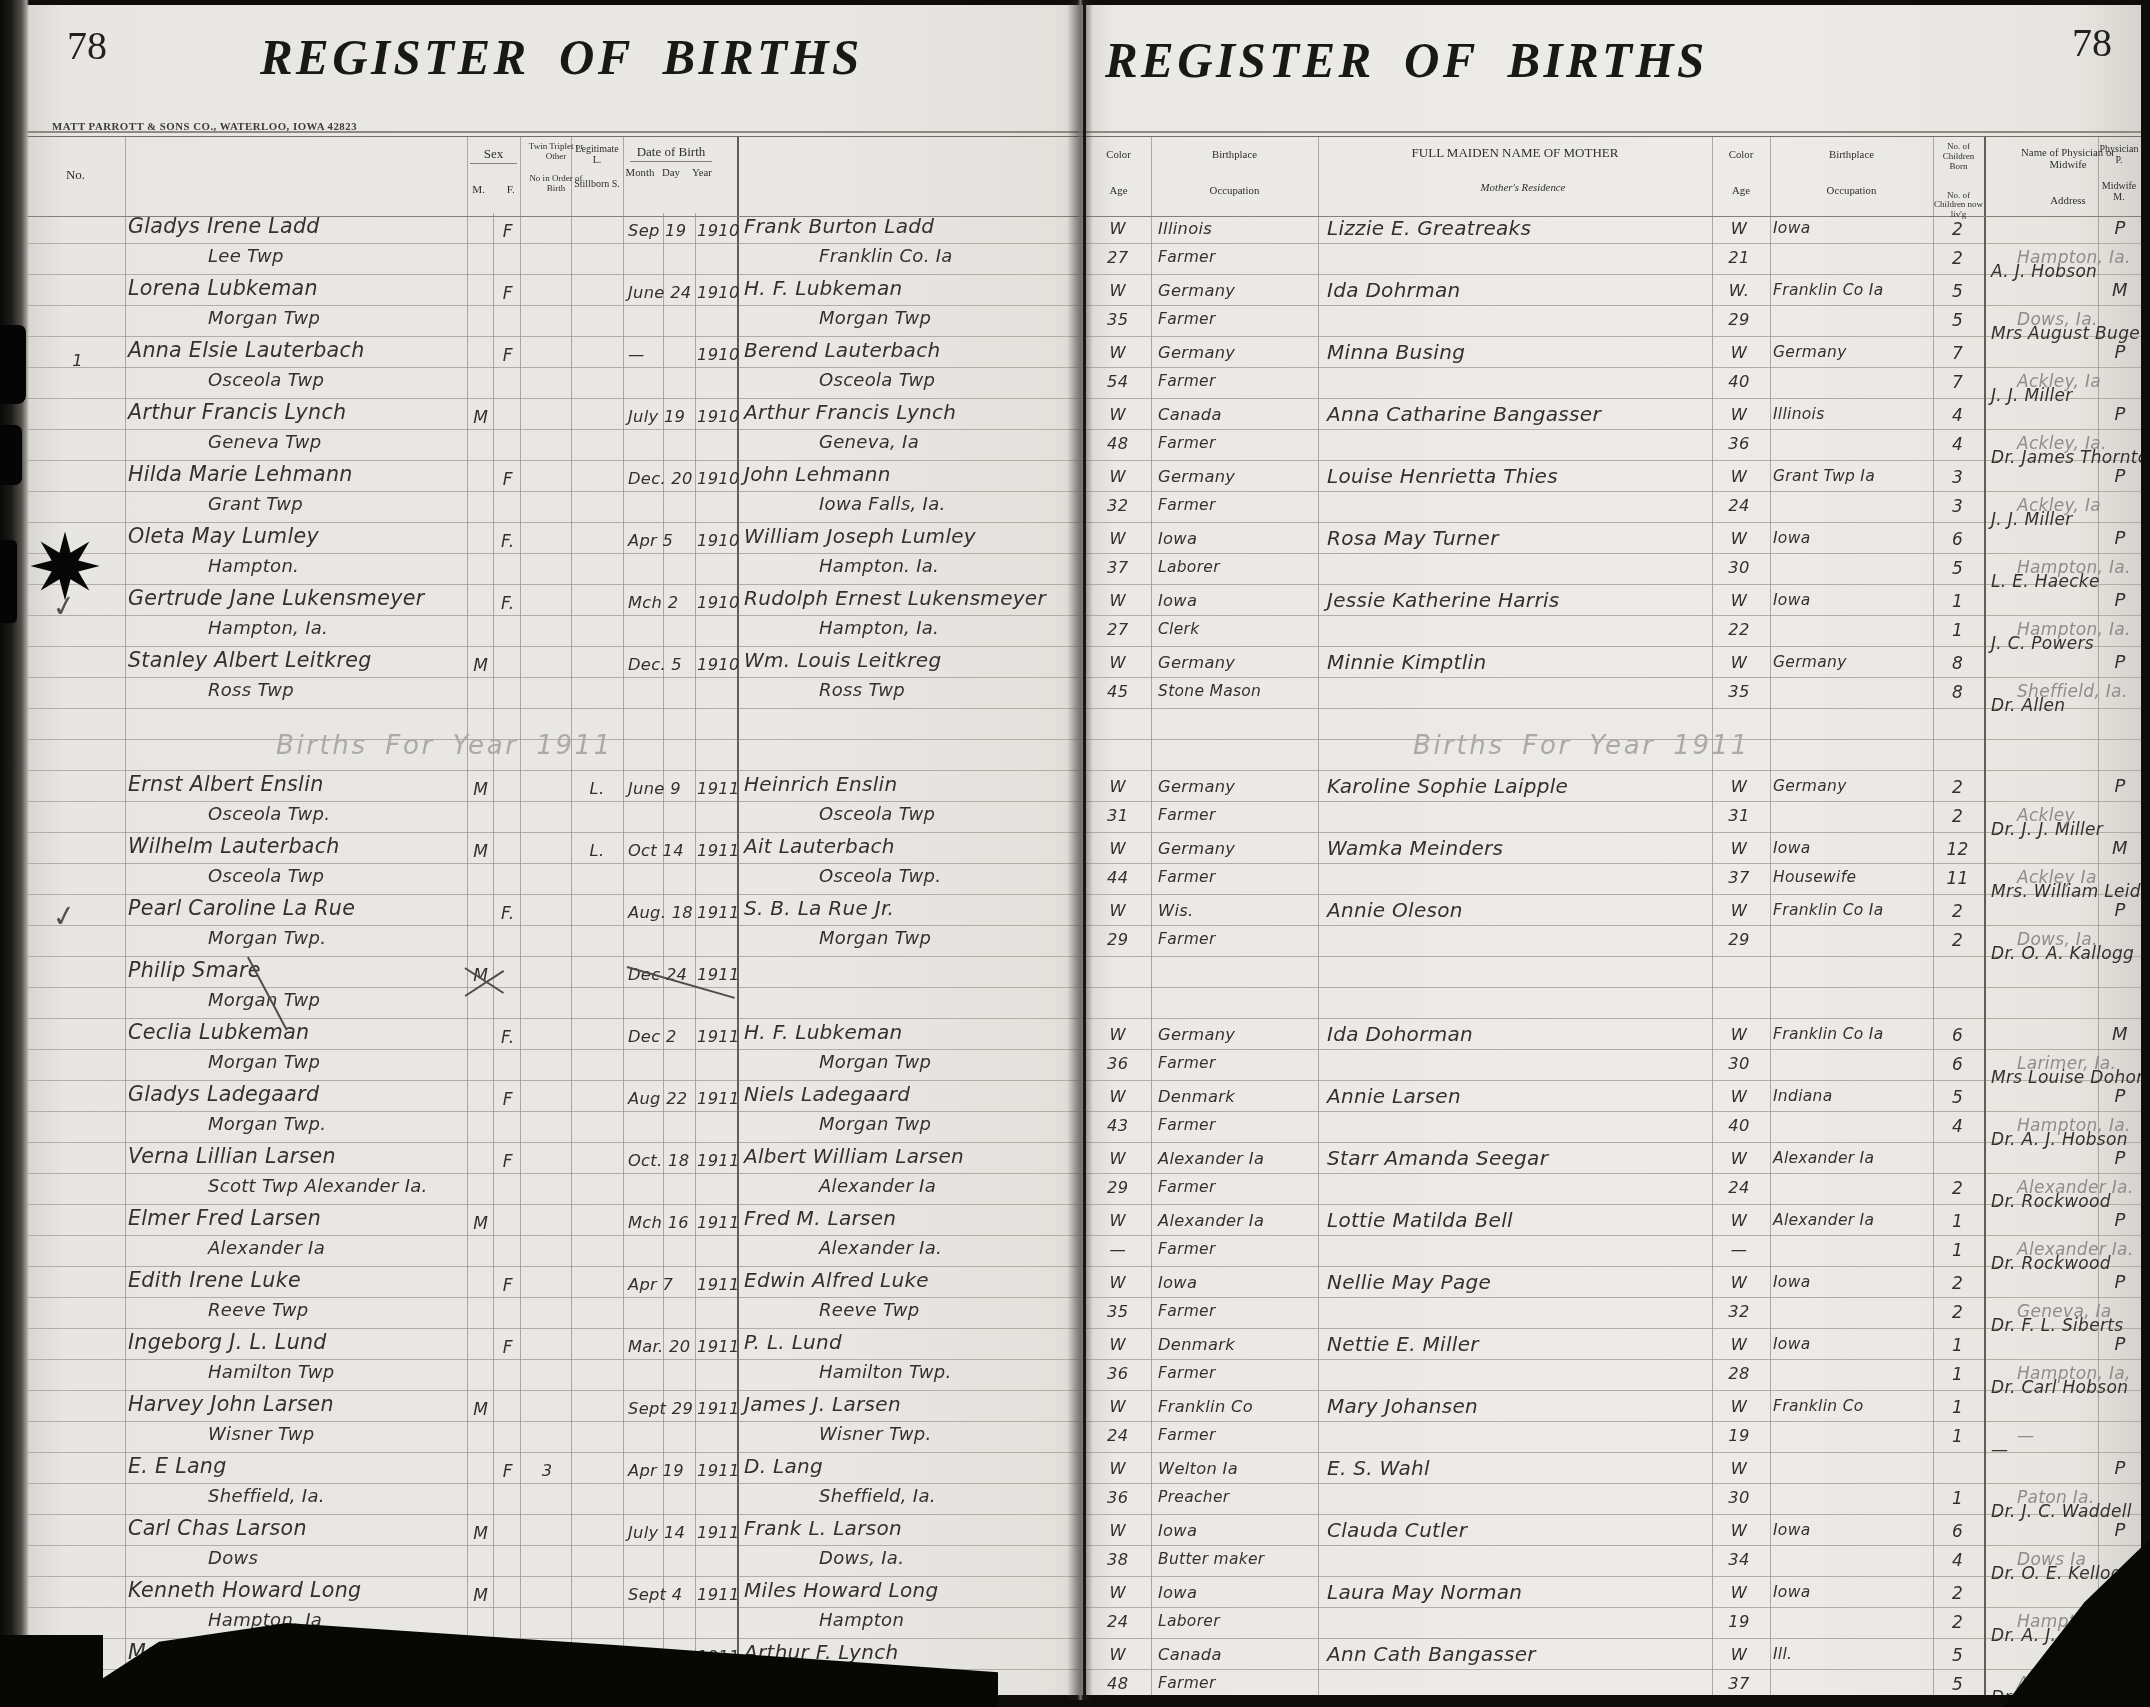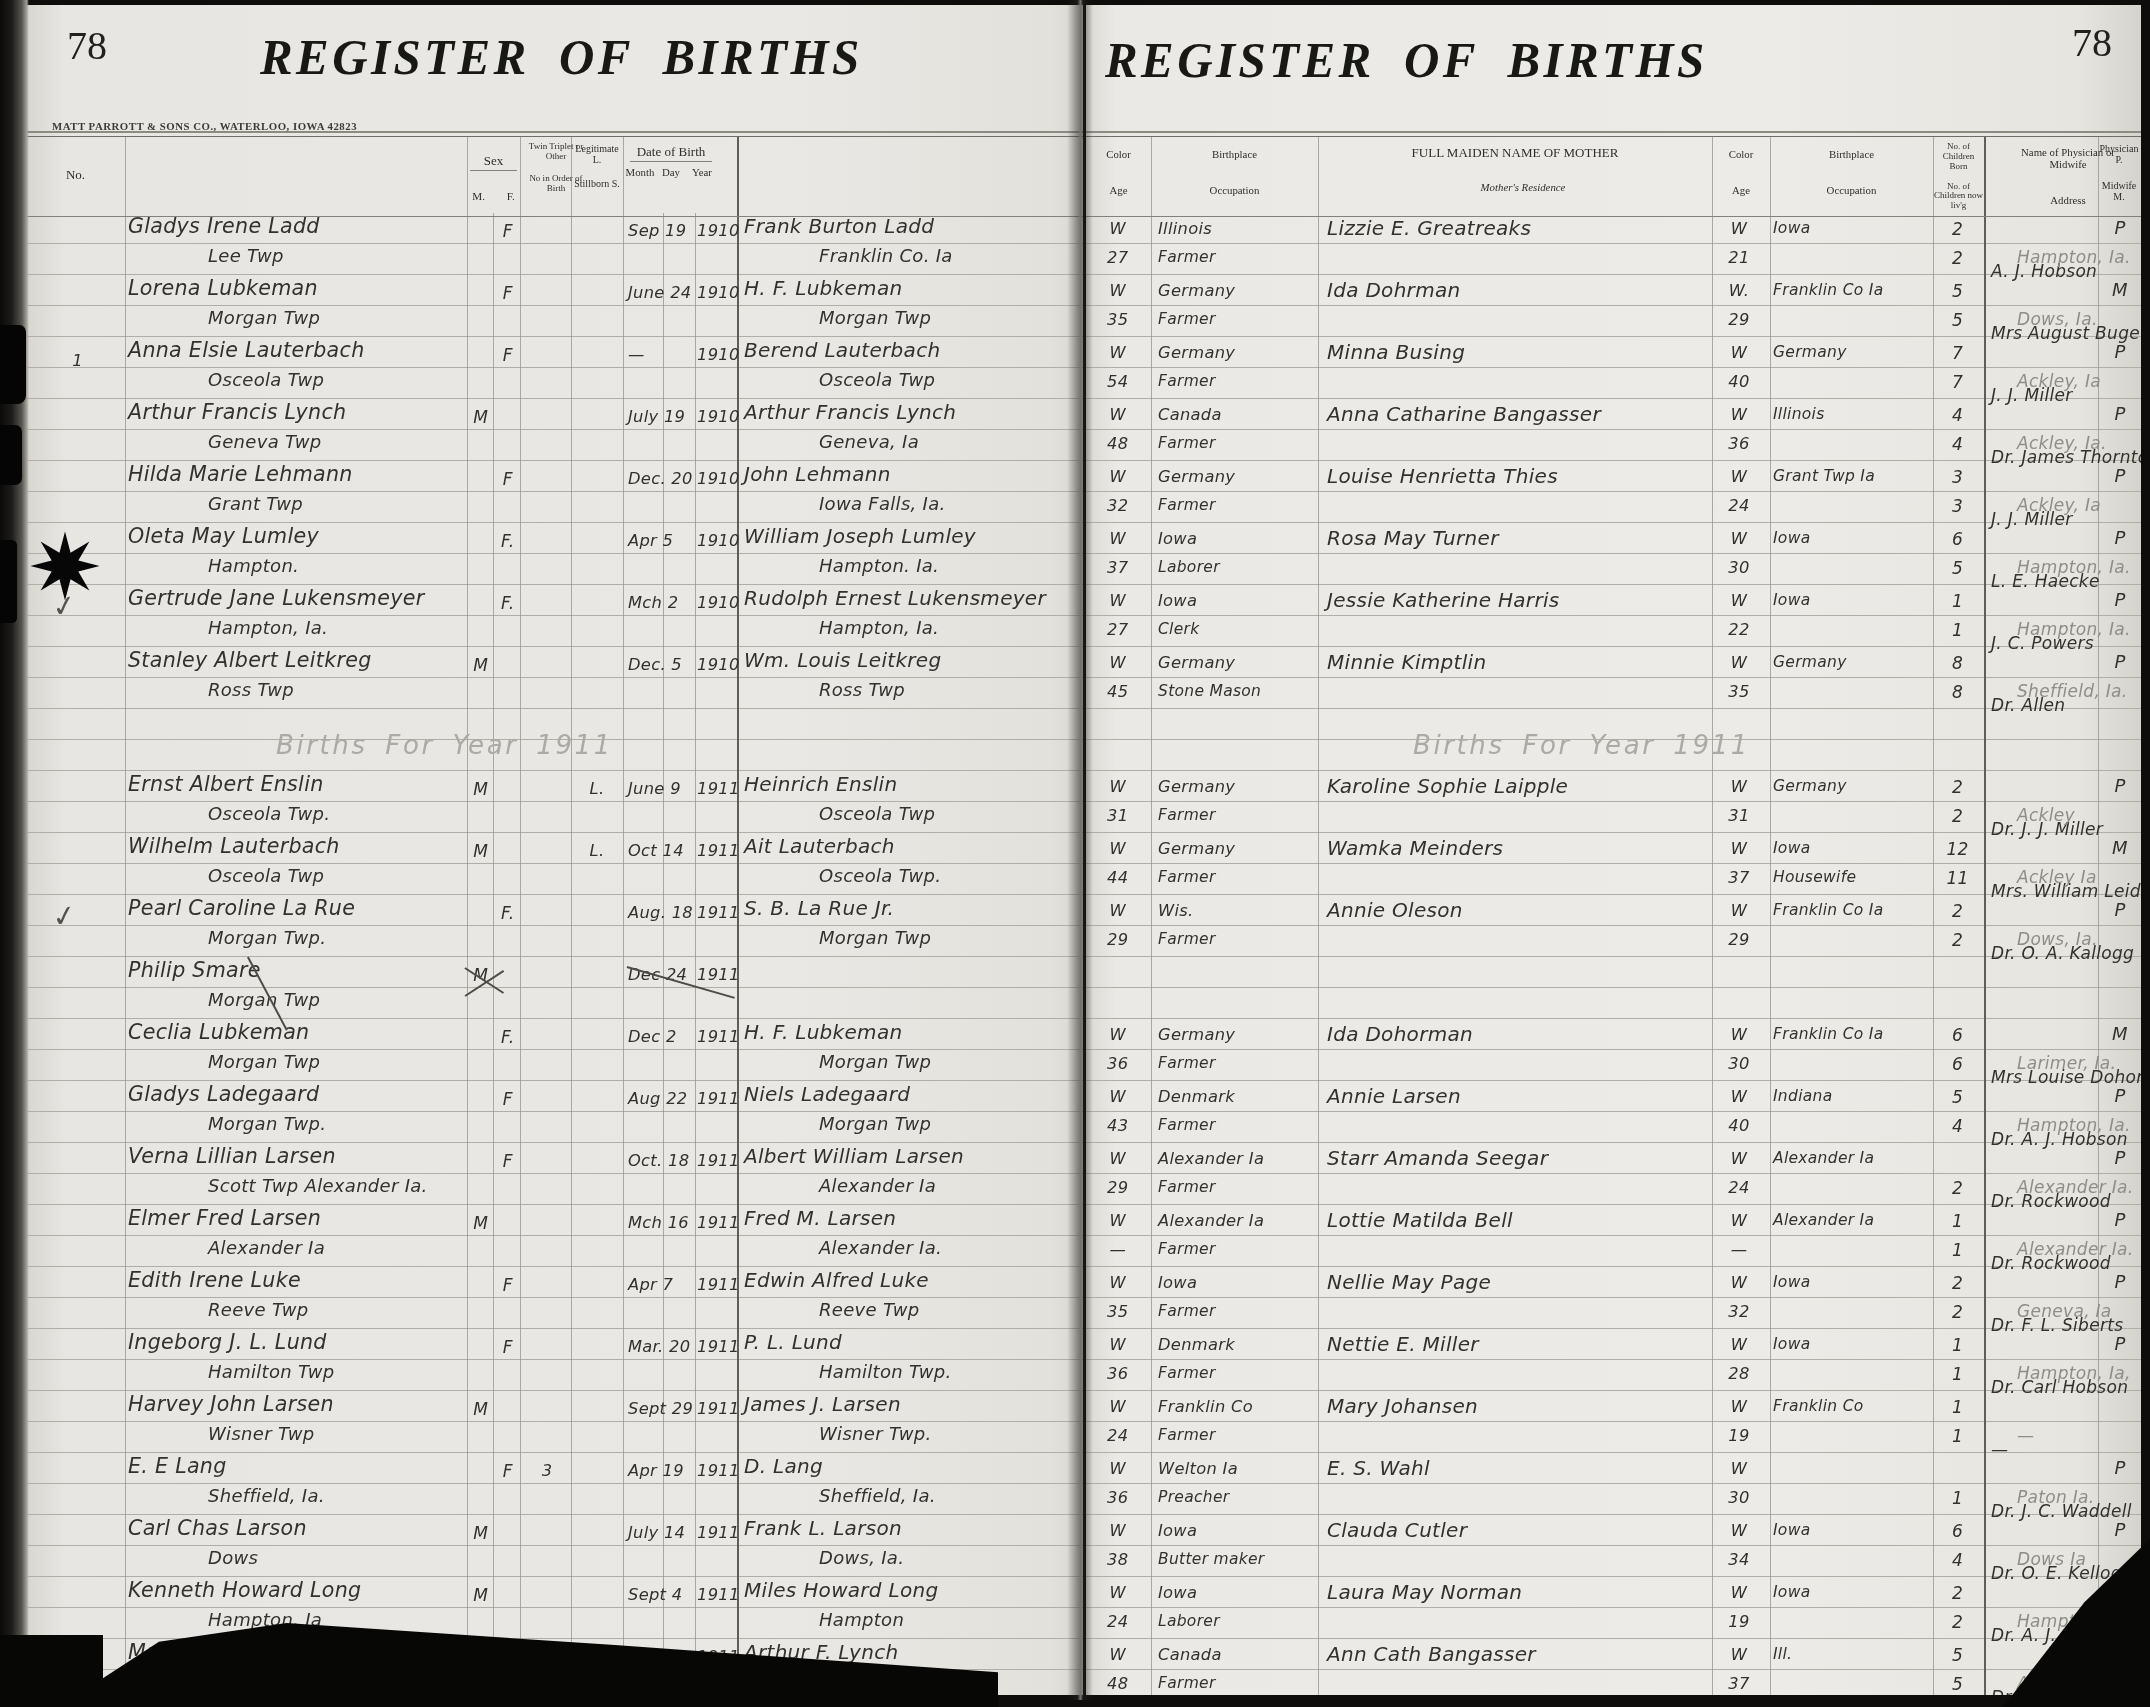--- a/index.html
+++ b/index.html
@@ -105,21 +105,21 @@
 
 <div class="page page-left">
   <div class="pagenum" style="left:41px;top:17px;">78</div>
   <div class="title" style="left:234px;top:22.4px;">REGISTER OF BIRTHS</div>
   <div class="imprint">MATT PARROTT &amp; SONS CO., WATERLOO, IOWA   42823</div>
   <div class="hdrline"></div>
 
   <div class="hdrband">
     <div class="hcell hc-top" style="left:0;width:99px;top:31px;">No.</div>
     <div class="hcell" style="left:441px;width:53px;top:0;">
-      <div class="hc-top" style="margin-top:17px;"><span class="hc-underline">Sex</span></div>
+      <div class="hc-top" style="margin-top:10px;"><span class="hc-underline">Sex</span></div>
       <div class="sexmf">
         <span>M.</span>
         <span>F.</span>
       </div>
     </div>
     <div class="hcell hc-tiny" style="left:494px;width:72px;top:5.2px;">
       <div>Twin Triplet or Other</div>
       <div style="margin-top:12px;">No in Order of Birth</div>
     </div>
     <div class="hcell hc-tiny" style="left:545px;width:52px;top:6.9px;font-size:10px;">
@@ -603,21 +603,21 @@
     <div class="hcell" style="left:626px;width:58px;top:0;">
       <div class="hc-sub" style="margin-top:12px;">Color</div>
       <div class="hc-sub" style="margin-top:24px;">Age</div>
     </div>
     <div class="hcell" style="left:684px;width:163px;top:0;">
       <div class="hc-sub" style="margin-top:12px;">Birthplace</div>
       <div class="hc-sub" style="margin-top:24px;">Occupation</div>
     </div>
     <div class="hcell hc-tiny" style="left:847px;width:51px;top:5.2px;">
       <div>No. of Children Born</div>
-      <div style="margin-top:10px;">No. of Children now liv'g</div>
+      <div style="margin-top:19px;">No. of Children now liv'g</div>
     </div>
     <div class="hcell" style="left:898px;width:114px;top:0;padding-left:27px;">
       <div class="hc-sub" style="margin-top:10.3px;">Name of Physician or Midwife</div>
       <div class="hc-sub" style="margin-top:24px;">Address</div>
     </div>
     <div class="hcell hc-tiny" style="left:1012px;width:42px;top:6.9px;font-size:10px;">
       <div>Physician P.</div>
       <div style="margin-top:15.5px;">Midwife M.</div>
     </div>
   </div>

